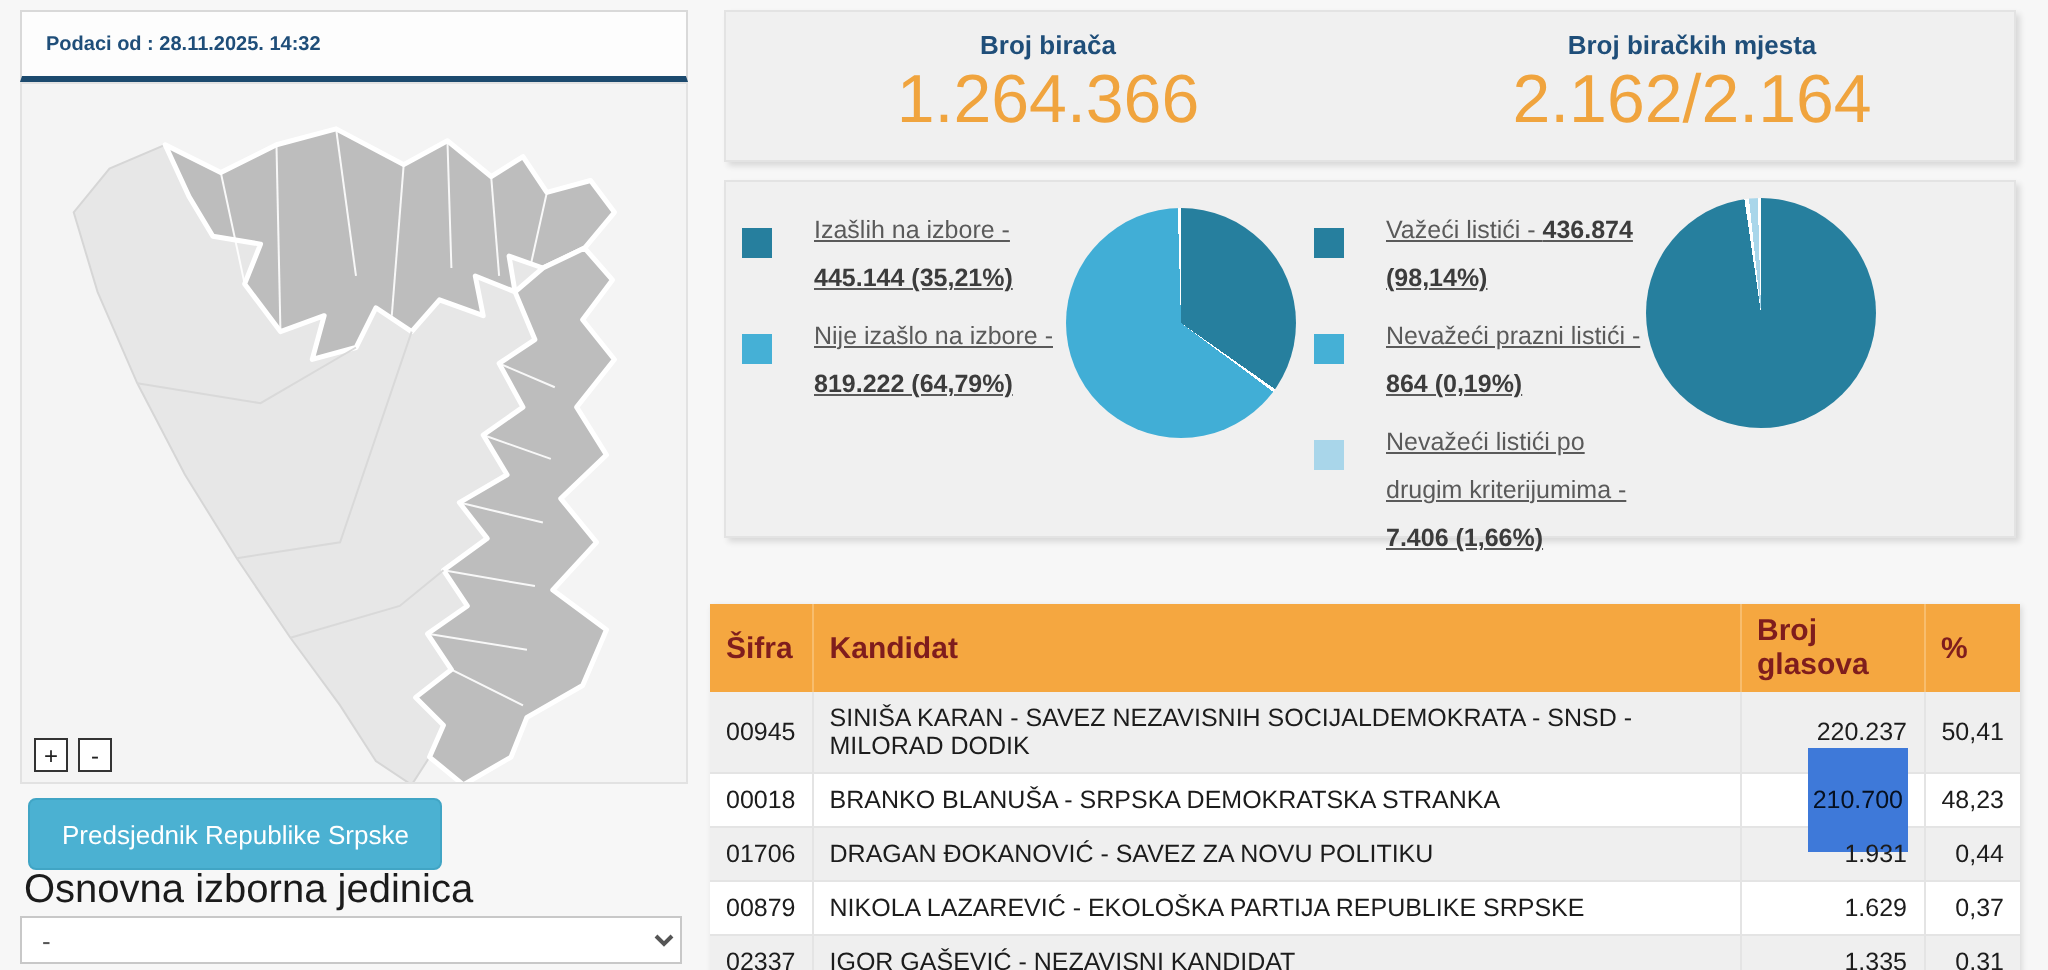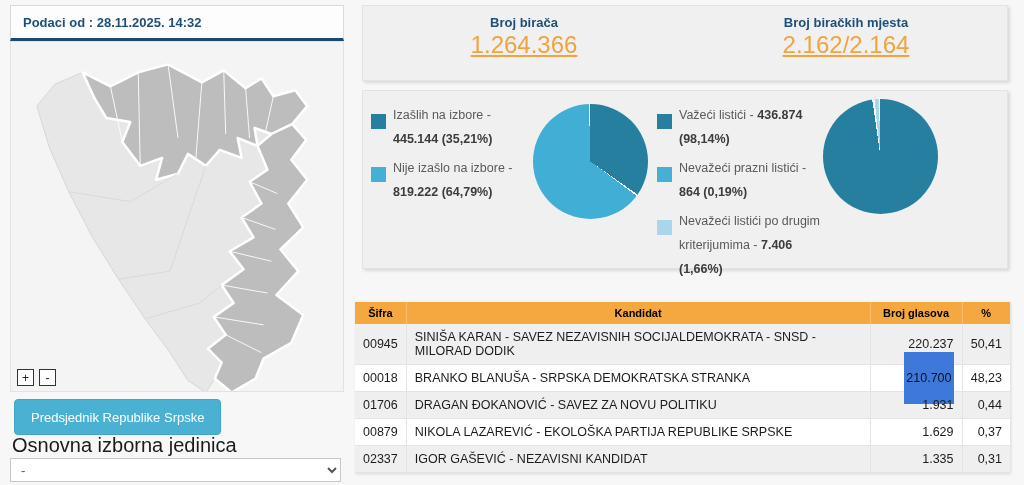--- a/index.html
+++ b/index.html
@@ -12,21 +12,21 @@
     color: #222;
   }
 
   
   .date-box {
     position: absolute; left: 10px; top: 5px; width: 334px; height: 36px;
     background: #fdfdfd;
     border: 1px solid #d9d9d9;
     border-bottom: 3px solid #1c4a6e;
     display: flex; align-items: center; padding-left: 12px;
-    color: #1f4e79; font-weight: bold; font-size: 13px;
+    color: #1f4e79; font-weight: bold; font-size: 10px;
   }
   .map-box {
     position: absolute; left: 10px; top: 41px; width: 334px; height: 351px;
     background: #f4f4f4; border: 1px solid #e2e2e2;
   }
   .map-box svg { width: 100%; height: 100%; display: block; }
   .map-zoom { position: absolute; left: 6px; bottom: 5px; display: flex; gap: 5px; }
   .map-zoom button {
     width: 17px; height: 17px; background: #fff; border: 1px solid #333;
     font-size: 12px; line-height: 1; cursor: pointer; color: #222;
@@ -50,52 +50,52 @@
 
   
   .stats-panel {
     position: absolute; left: 362px; top: 5px; width: 646px; height: 76px;
     background: #f0f0f0; border: 1px solid #e3e3e3;
     box-shadow: 2px 2px 3px rgba(0,0,0,0.12);
     display: flex;
   }
   .stat { flex: 1; text-align: center; padding-top: 9px; }
   .stat-label { color: #1f4e79; font-size: 13px; font-weight: bold; }
-  .stat-value { color: #f0a43e; font-size: 24px; margin-top: 1px; text-decoration: underline; }
+  .stat-value { color: #f0a43e; font-size: 34px; margin-top: 1px; }
 
   
   .charts-panel {
     position: absolute; left: 362px; top: 90px; width: 646px; height: 179px;
     background: #f0f0f0; border: 1px solid #e3e3e3;
     box-shadow: 2px 2px 3px rgba(0,0,0,0.12);
   }
   .legend { position: absolute; width: 158px; font-size: 12.5px; color: #5a5a5a; }
   .legend-1 { left: 8px; top: 12px; }
   .legend-2 { left: 294px; top: 12px; width: 165px; }
-  .legend-item { display: flex; gap: 7px; margin-bottom: 4px; }
+  .legend-item { display: flex; gap: 21px; margin-bottom: 4px; text-decoration: underline; }
   .swatch { width: 15px; height: 15px; flex: none; margin-top: 11px; }
   .c-dark { background: #267f9e; }
   .c-mid  { background: #45b0d6; }
   .c-pale { background: #a9d6ea; }
   .legend-text { line-height: 1.95; }
   .legend-text b { color: #3c3c3c; }
   .pie { position: absolute; width: 115px; height: 115px; border-radius: 50%; }
   .pie-1 { left: 170px; top: 13px; }
   .pie-2 { left: 460px; top: 8px; }
 
   
   .results-table {
     position: absolute; left: 355px; top: 302px; width: 655px;
     border-collapse: collapse; font-size: 12.5px; background: #fff;
     box-shadow: 1px 1px 3px rgba(0,0,0,0.12);
   }
   .results-table th {
-    background: #f5a740; color: #000000; font-weight: bold;
-    padding: 5px 8px; border-left: 1px solid #f8bd6d; text-align: center;
-    font-size: 11px;
+    background: #f5a740; color: #7f1d1d; font-weight: bold;
+    padding: 5px 8px; border-left: 1px solid #f8bd6d; text-align: left;
+    font-size: 15px;
   }
   .results-table th:first-child { border-left: none; }
   .results-table td {
     padding: 6px 8px; border-bottom: 1px solid #e4e4e4;
     border-left: 1px solid #e4e4e4; background: #fff; color: #1c1c1c;
   }
   .results-table td:first-child { border-left: none; }
   .results-table tr.odd td { background: #efefef; }
   .col-code  { width: 50px; text-align: left; }
   .col-votes { width: 92px; text-align: right; }

